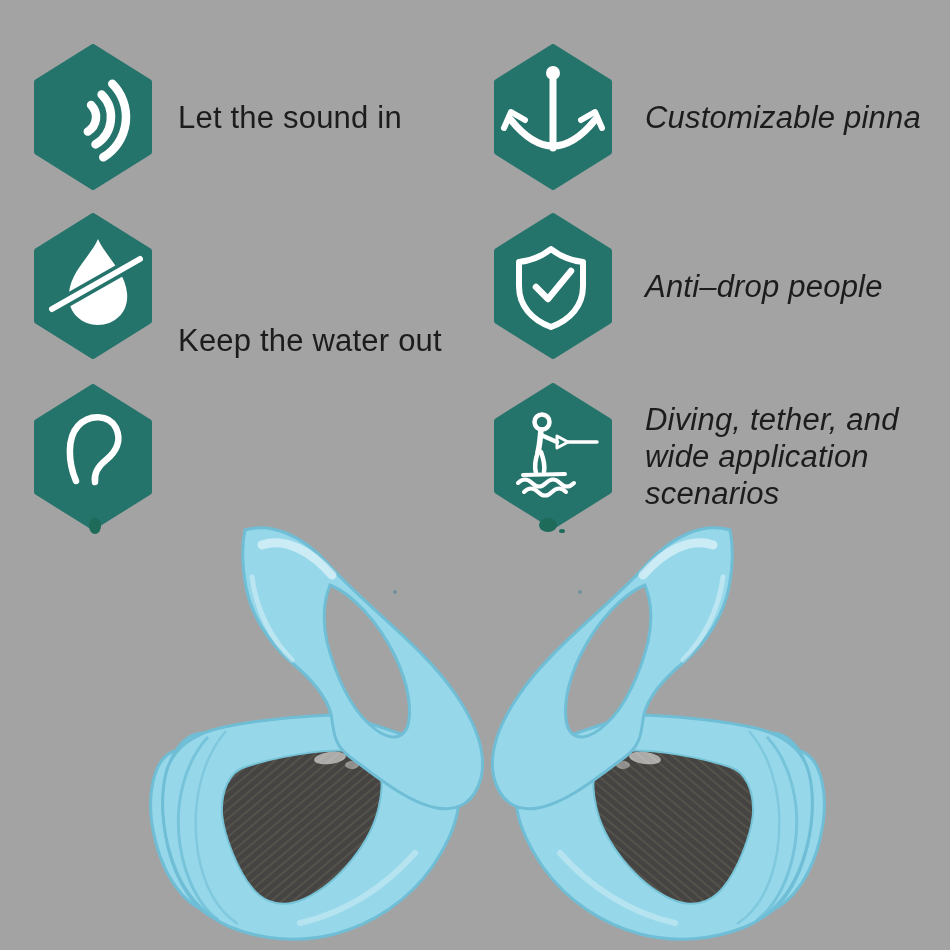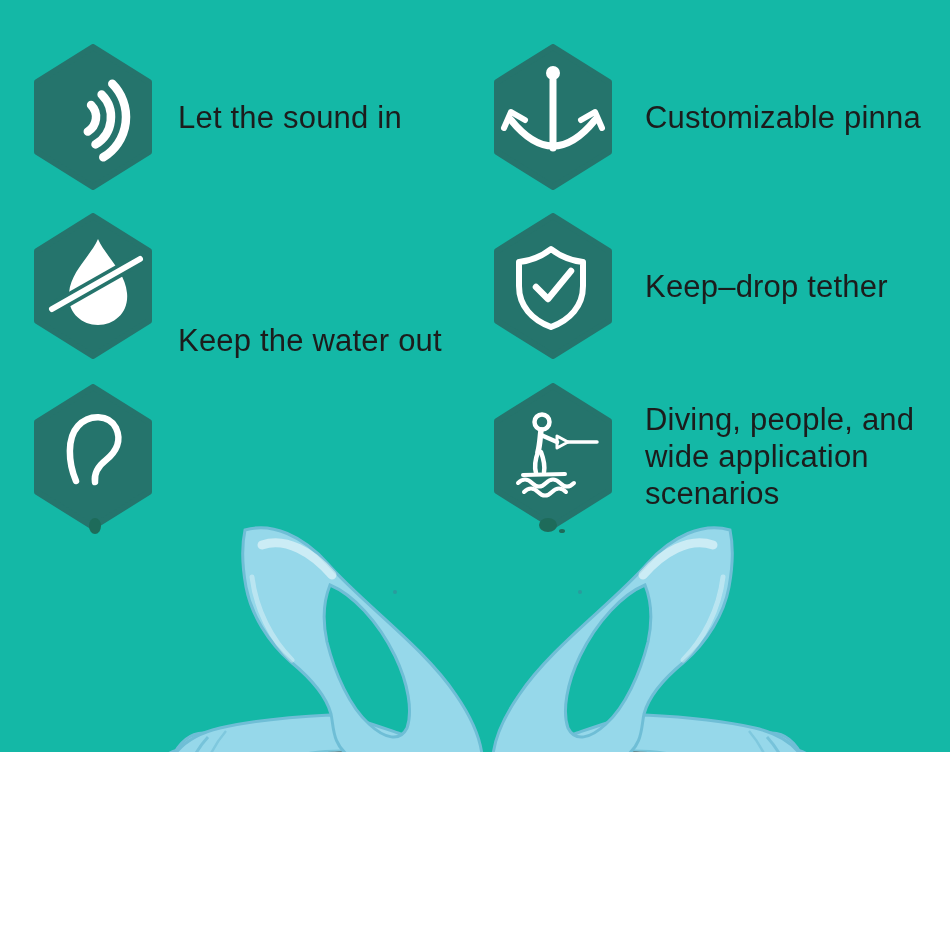--- a/index.html
+++ b/index.html
@@ -1,22 +1,22 @@
 <!DOCTYPE html>
 <html><head>
 <meta charset="utf-8">
 <style>
   html,body{margin:0;padding:0;background:#fff;}
   #stage{
-    position:relative;width:950px;height:752px;overflow:hidden;background:#14b8a6;
+    position:relative;width:950px;height:950px;overflow:hidden;background:#a3a3a3;
     font-family:"Liberation Sans","DejaVu Sans",sans-serif;
   }
   .feature-item{position:absolute;display:flex;align-items:center;}
   .gap-l{gap:26px;}
-  .gap-r{gap:33px;}
+  .gap-r{gap:33px;font-style:italic;}
   .feature-icon{flex:0 0 auto;display:block;}
   .feature-text{
     font-size:31px;line-height:37px;color:#1c1c1c;letter-spacing:.2px;
     font-weight:400;
   }
   .feature-text span{display:block;white-space:nowrap;}
   #photo{position:absolute;left:0;top:515px;}
   
   .sil{fill:#96D8EA;stroke:#6FBED6;stroke-width:3;}
   .seam{fill:none;stroke:#6FBED6;}
@@ -71,21 +71,21 @@
     </div>
   </div>
 
   <div class="feature-item gap-r" style="left:494px;top:213px;">
     <svg class="feature-icon" width="118" height="146" viewBox="0 0 118 146">
       <polygon points="59,3 115,38 115,108 59,143 3,108 3,38" stroke-width="6" stroke-linejoin="round" fill="#25746C" stroke="#25746C"></polygon>
       <path d="M 57,36 C 67,44 79,48 89,49 L 89,73 C 89,93 76,107 57,114 C 38,107 25,93 25,73 L 25,49 C 35,48 47,44 57,36 Z" fill="none" stroke="#fff" stroke-width="6" stroke-linejoin="round"></path>
       <path d="M 42,74 L 54,86 L 77,58" fill="none" stroke="#fff" stroke-width="6.5" stroke-linecap="round" stroke-linejoin="round"></path>
     </svg>
     <div class="feature-text">
-      <span>Keep–drop tether</span>
+      <span>Anti–drop people</span>
     </div>
   </div>
 
   <div class="feature-item gap-l" style="left:34px;top:384px;">
     <svg class="feature-icon" width="118" height="146" viewBox="0 0 118 146">
       <polygon points="59,3 115,38 115,108 59,143 3,108 3,38" stroke-width="6" stroke-linejoin="round" fill="#25746C" stroke="#25746C"></polygon>
       <path d="M 42,97 C 34,78 33,54 44,42 C 55,30 75,30 82,44 C 88,57 82,68 72,76 C 63,83 60,90 61,98" fill="none" stroke="#fff" stroke-width="6.5" stroke-linecap="round"></path>
     </svg>
   </div>
 
@@ -99,21 +99,21 @@
         <path d="M 63,53 L 63,65 L 74,59 Z" stroke-width="3"></path>
         <line x1="74" y1="59" x2="103" y2="59" stroke-width="3.5"></line>
         <path d="M 44,69 C 41,77 40,83 42,90"></path>
         <path d="M 47,69 C 50,77 51,83 50,89"></path>
         <path d="M 29,92 L 71,91" stroke-width="4"></path>
         <path d="M 24,100 q 7,-7 14,0 q 7,7 14,0 q 7,-7 14,0 q 7,7 14,0" stroke-width="4"></path>
         <path d="M 30,109 q 7,-7 14,0 q 7,7 14,0 q 7,-7 14,0" stroke-width="4"></path>
       </g>
     </svg>
     <div class="feature-text">
-      <span>Diving, people, and</span>
+      <span>Diving, tether, and</span>
       <span>wide application</span>
       <span>scenarios</span>
     </div>
   </div>
 
   <svg id="photo" width="950" height="435" viewBox="0 0 950 435">
     <defs>
       <pattern id="weave" width="7" height="7" patternUnits="userSpaceOnUse" patternTransform="rotate(50)">
         <rect width="7" height="7" fill="#454442"></rect>
         <rect width="2" height="7" fill="#54534B"></rect>

